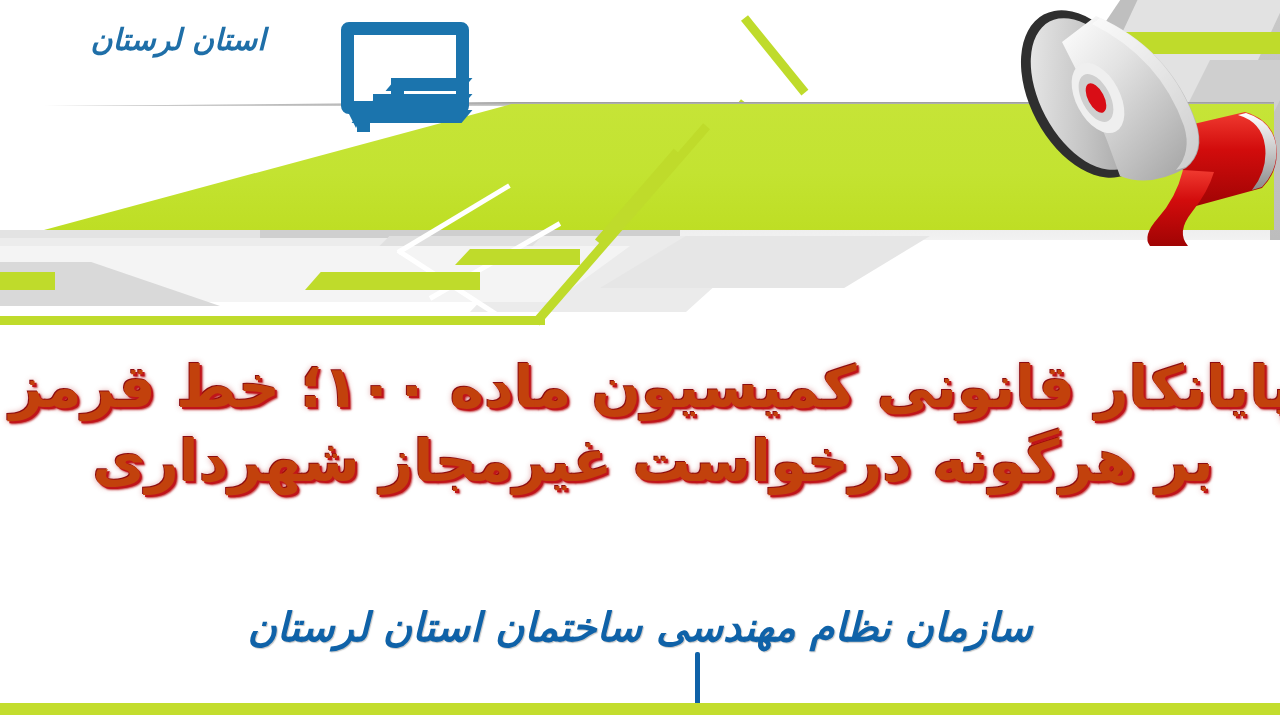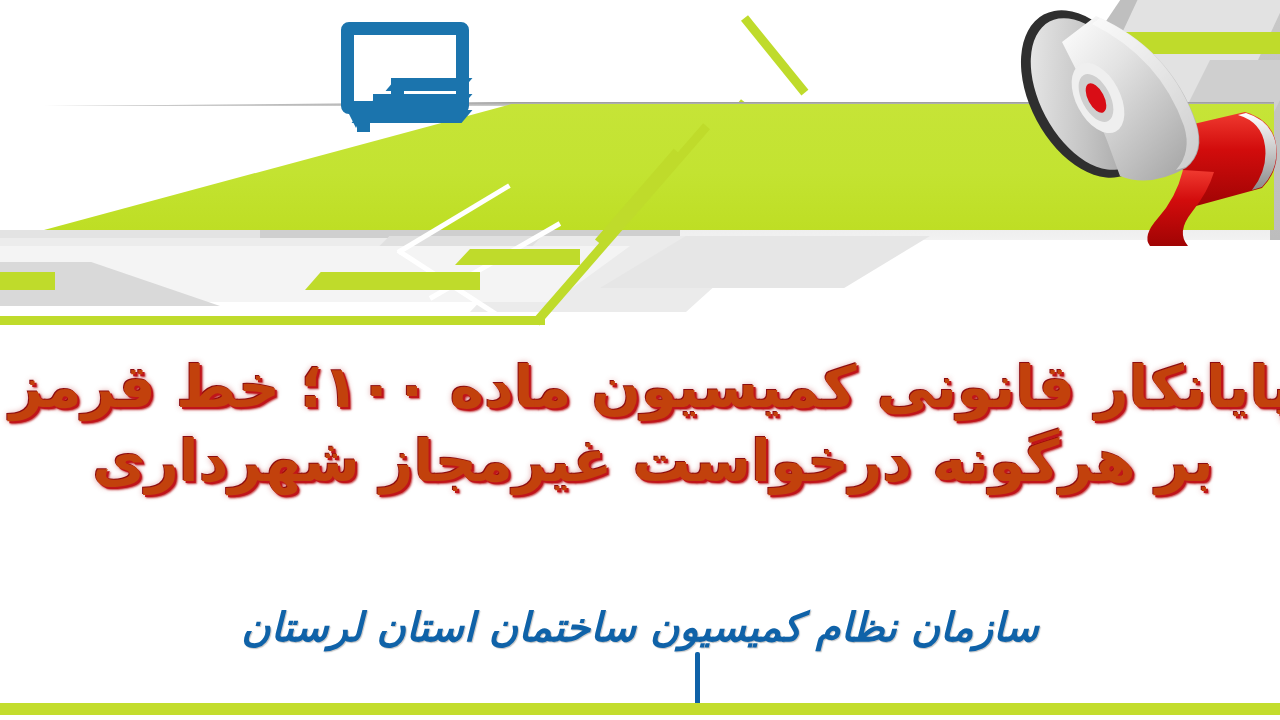--- a/index.html
+++ b/index.html
@@ -246,36 +246,37 @@
         <path d="M96 14 Q170 46 196 120 Q206 150 186 166 Q150 186 120 174 Q96 104 62 40 Z" fill="url(#coneGrad)"></path>
         <path d="M100 16 Q172 50 196 122 Q204 150 186 165 L176 168 Q192 150 184 124 Q160 56 92 22 Z" fill="#ffffff" opacity="0.45"></path>
 
         <ellipse cx="98" cy="96" rx="22" ry="38" transform="rotate(-28 98 96)" fill="#efefef"></ellipse>
         <ellipse cx="96" cy="96" rx="14" ry="26" transform="rotate(-28 96 96)" fill="#cfcfcf"></ellipse>
         <ellipse cx="96" cy="96" rx="8" ry="16" transform="rotate(-28 96 96)" fill="#d90d16"></ellipse>
       </svg>
     </div>
 
     <div class="logo-text">
+      <div class="l2">استان لرستان</div>
     </div>
 
     <div class="emblem">
       <div class="frame"></div>
       <div class="tab"></div>
       <div class="st s1"></div>
         <div class="st v1"></div>
       <div class="st s2"></div>
         <div class="st v2"></div>
       <div class="st s3"></div>
         <div class="st v3"></div>
     </div>
   </div>
 
   <div class="headline">
     <span class="ln">پایانکار قانونی کمیسیون ماده ۱۰۰؛ خط قرمز</span>
     <span class="ln">بر هرگونه درخواست غیرمجاز شهرداری</span>
   </div>
 
-  <div class="subtitle">سازمان نظام کمیسیون ساختمان استان لرستان</div>
+  <div class="subtitle">سازمان نظام مهندسی ساختمان استان لرستان</div>
   <div class="descender"></div>
 
   <div class="bottom-bar"></div>
 </div>
 
 </body></html>

